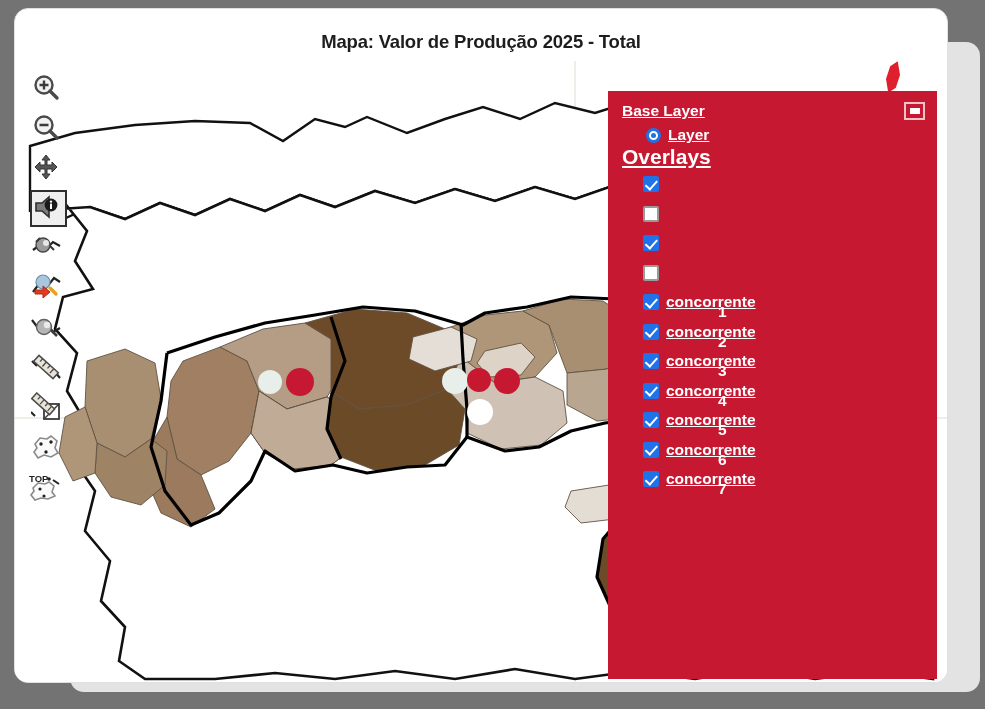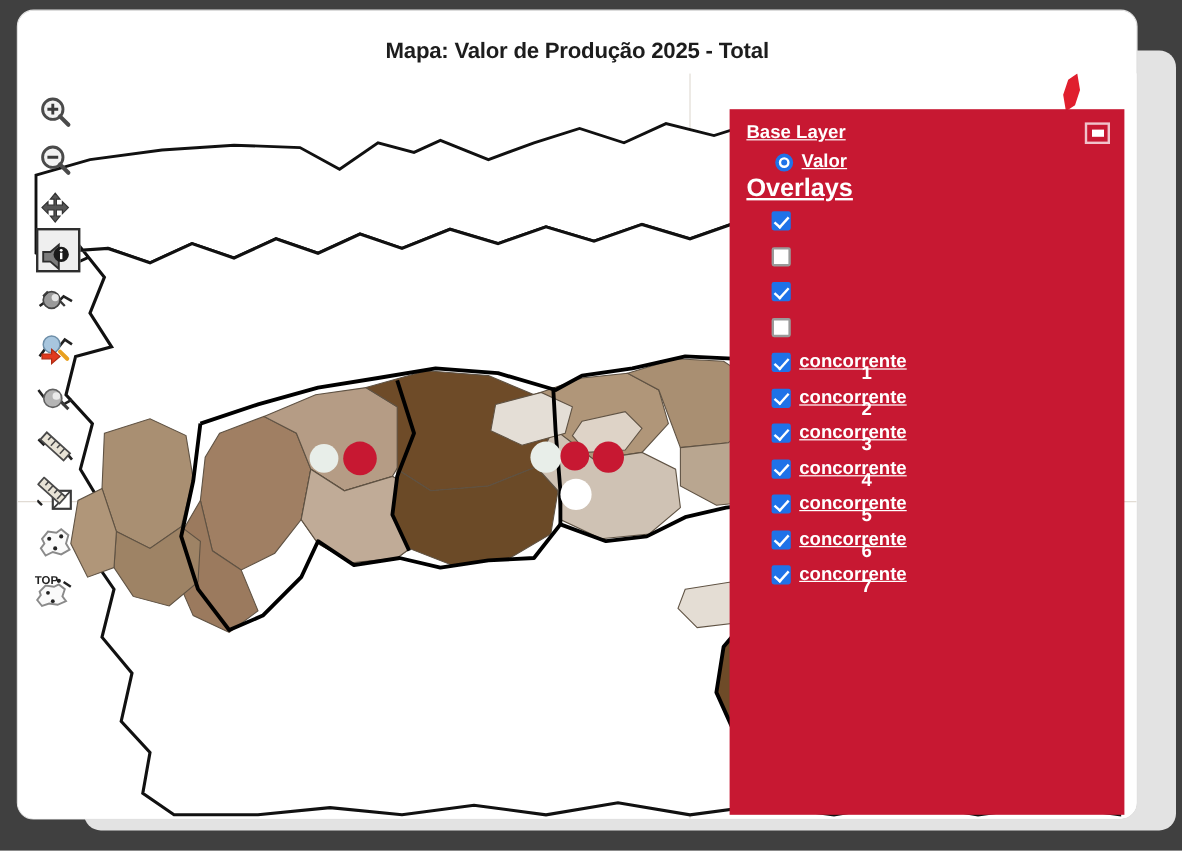--- a/index.html
+++ b/index.html
@@ -9,21 +9,21 @@
     height: 709px;
     overflow: hidden;
     background: #ffffff;
     font-family: "Liberation Sans", sans-serif;
   }
 
   #app {
     position: relative;
     width: 985px;
     height: 709px;
-    background: #404040;
+    background: #737373;
   }
 
   
   .card-shadow {
     position: absolute;
     left: 70px;
     top: 42px;
     width: 910px;
     height: 650px;
     background: #e3e3e3;
@@ -76,21 +76,21 @@
     width: 46px;
     display: flex;
     flex-direction: column;
     align-items: center;
     z-index: 30;
   }
   .tool-btn {
     width: 40px;
     height: 40px;
     display: flex;
-    align-items: flex-end;
+    align-items: center;
     justify-content: center;
     cursor: pointer;
     position: relative;
   }
   .tool-btn.selected::before {
     content: "";
     position: absolute;
     left: 4px; top: 3px;
     width: 33px; height: 33px;
     border: 2px solid #2e2e2e;
@@ -446,21 +446,21 @@
 
       <div class="panel-header">
         <div class="panel-heading">Base Layer</div>
         <div class="collapse-btn">
           <i></i>
         </div>
       </div>
 
       <div class="base-row">
         <span class="radio"></span>
-        <span class="base-label">Valor</span>
+        <span class="base-label">Layer</span>
       </div>
 
       <div class="overlays-heading">Overlays</div>
 
       <div class="overlay-list">
 
         <div class="overlay-row">
           <span class="chk on"></span>
           <span class="ov-label ov-blank"></span>
         </div>

